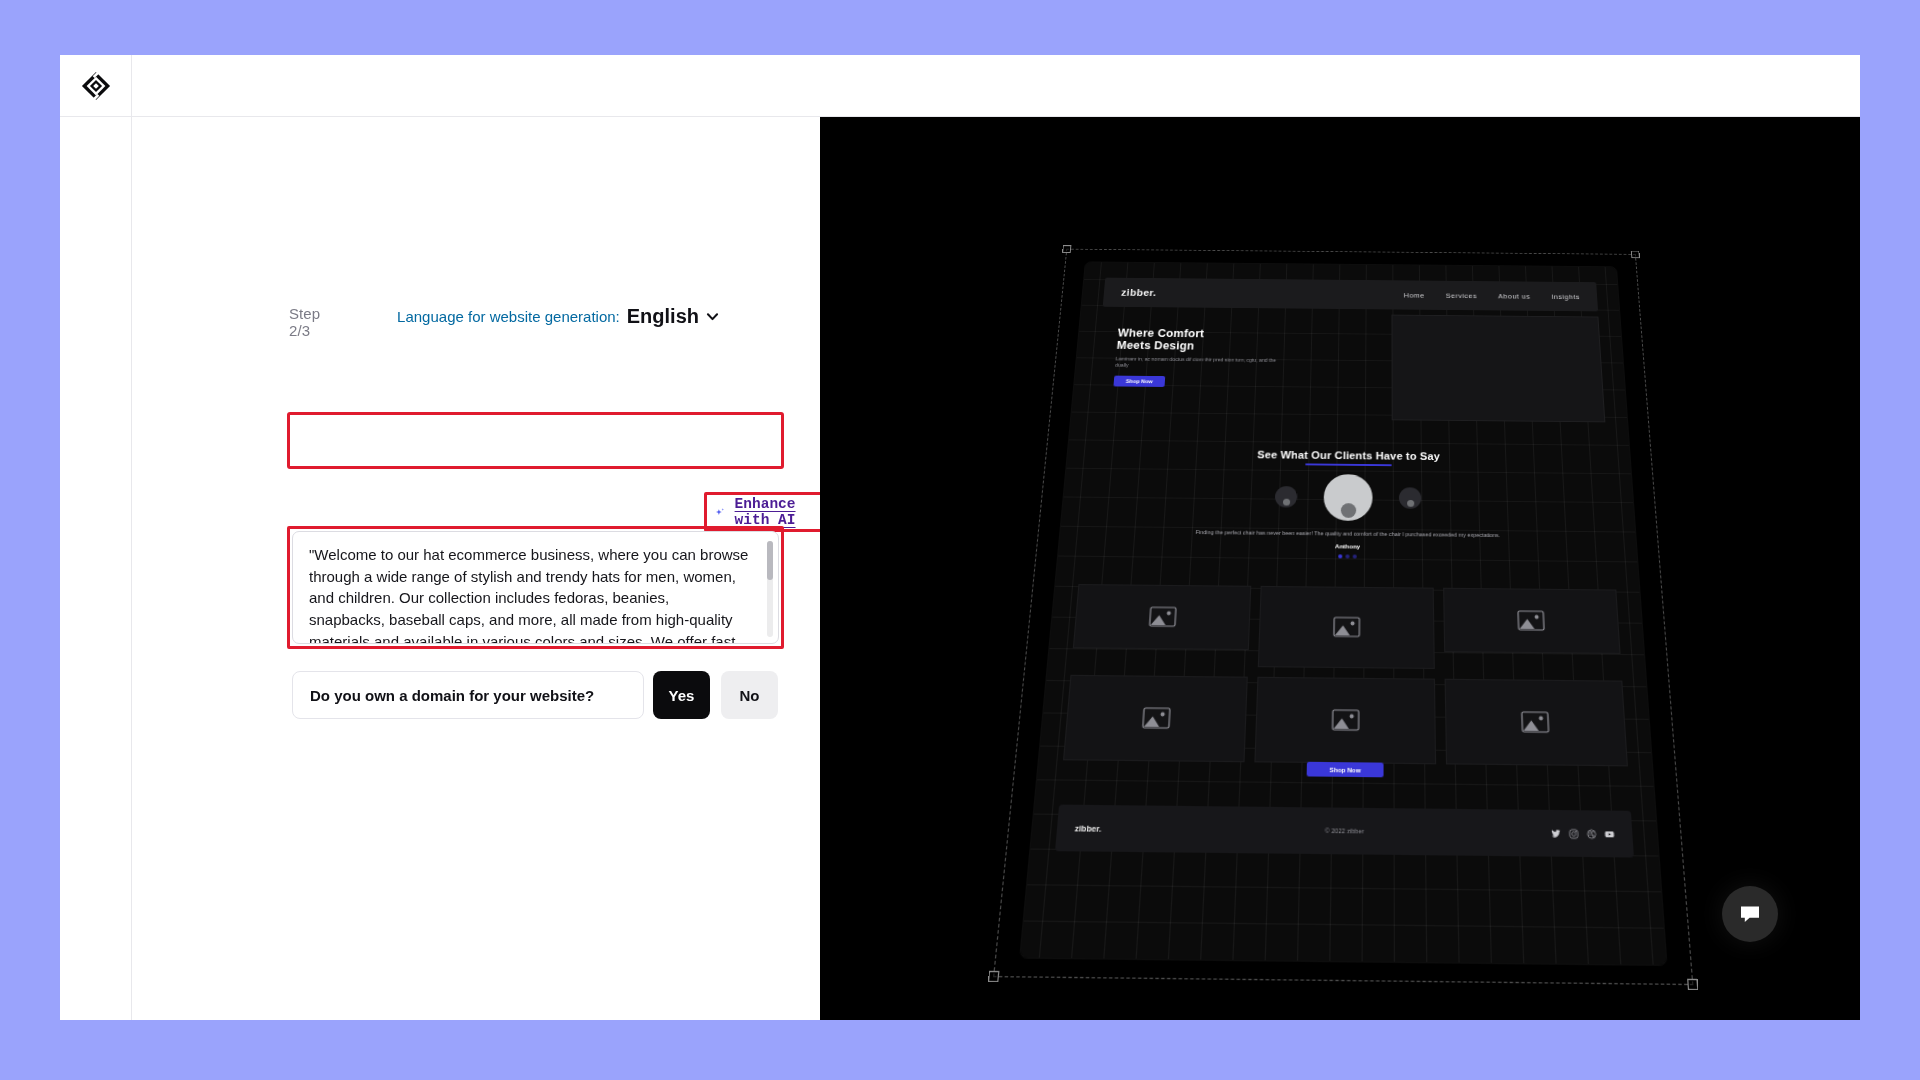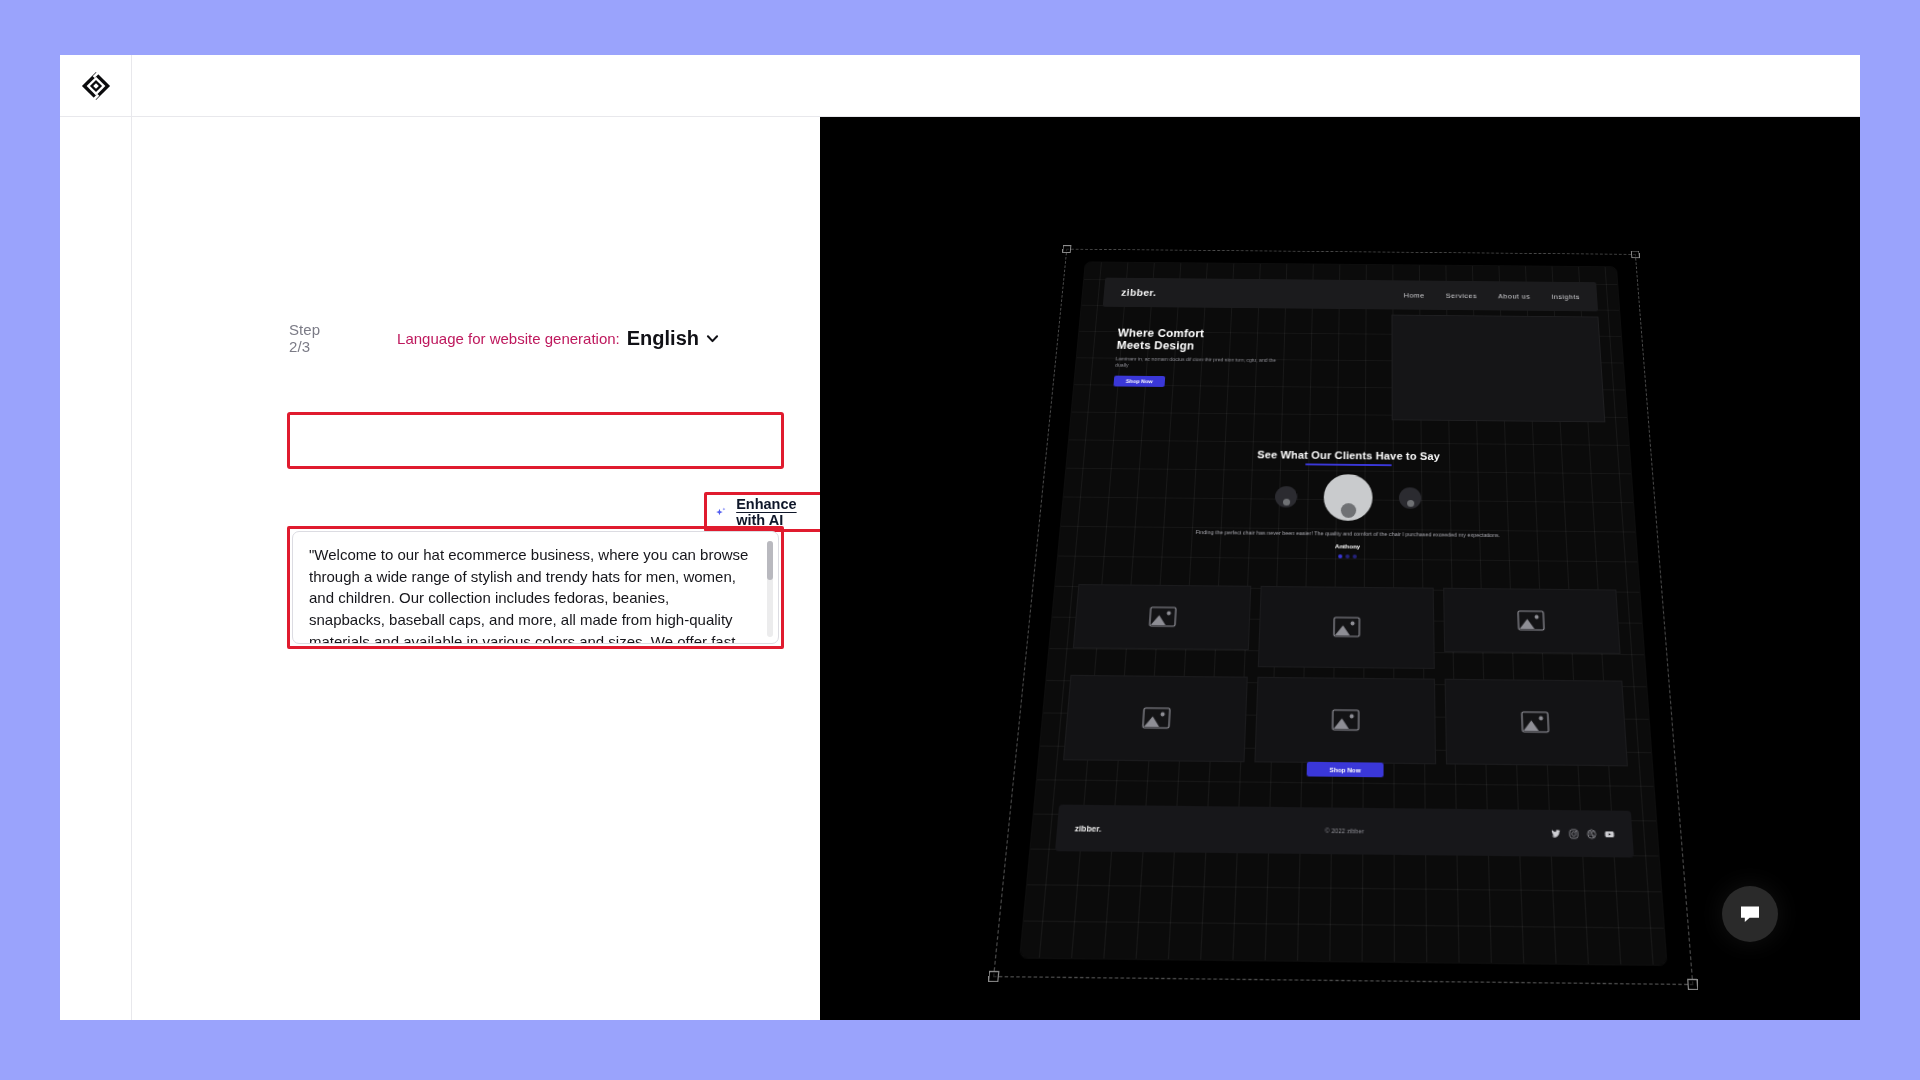--- a/index.html
+++ b/index.html
@@ -45,33 +45,33 @@
   
   .form-col {
     width: 688px; min-width: 688px;
     background: #fff;
     position: relative;
     padding: 60px 0 0 0;
   }
   .form-inner { position: relative; width: 100%; height: 100%; }
 
   .step-row {
-    position: absolute; left: 157px; top: 144px;
+    position: absolute; left: 157px; top: 128px;
     width: 430px;
-    display: flex; align-items: center;
+    display: flex; align-items: flex-start;
   }
   .step-label {
     font-size: 15px; color: #7b7b86; letter-spacing: .1px;
   }
   .lang-wrap {
     margin-left: 72px;
     display: flex; align-items: center; gap: 7px;
     white-space: nowrap;
   }
-  .lang-label { font-size: 15px; color: #be185d; }
+  .lang-label { font-size: 15px; color: #0369a1; }
   .lang-value { font-size: 20px; color: #111116; font-weight: 700; }
   .chev { width: 13px; height: 13px; display:block; }
 
   
   .hl { position: absolute; border: 3px solid #e01b2e; }
 
   .name-field {
     position: absolute; left: 160px; top: 240px;
     width: 487px; height: 47px;
     border: 1px solid #dcdce2; border-radius: 7px;
@@ -85,22 +85,22 @@
   
   .enhance {
     position: absolute; left: 579px; top: 320px;
     height: 30px;
     display: flex; align-items: center; gap: 9px;
     padding: 0 4px;
     cursor: pointer;
   }
   .spark { width: 17px; height: 17px; display: block; }
   .enhance-text {
-    font-size: 14.5px; font-weight: 700; color: #0f172a;
-    text-decoration: underline; text-underline-offset: 2.5px;
+    font-size: 14.5px; font-weight: 700; color: #4c1d95;
+    text-decoration: underline; text-underline-offset: 2.5px; font-family: Liberation Mono, monospace;
   }
   .hl-enhance { left: 572px; top: 315px; width: 168px; height: 40px; border-radius: 2px; }
 
   
   .desc-box {
     position: absolute; left: 160px; top: 354px;
     width: 487px; height: 113px;
     border: 1px solid #dcdce2; border-radius: 7px;
     background: #fff;
     overflow: hidden;
@@ -336,20 +336,25 @@
           </div>
 
           <div class="hl hl-desc"></div>
           <div class="desc-box">
             <div class="desc-text">"Welcome to our hat ecommerce business, where you can browse through a wide range of stylish and trendy hats for men, women, and children. Our collection includes fedoras, beanies, snapbacks, baseball caps, and more, all made from high-quality materials and available in various colors and sizes. We offer fast</div>
             <div class="desc-scroll">
               <div class="desc-thumb"></div>
             </div>
           </div>
 
+          <div class="domain-row">
+            <div class="domain-q">Do you own a domain for your website?</div>
+            <button class="yn-btn yn-yes">Yes</button>
+            <button class="yn-btn yn-no">No</button>
+          </div>
 
         </div>
       </div>
 
       <div class="preview">
         <div class="persp">
 
           <div class="dashed-frame"></div>
           <div class="corner" style="left:-26px;  top:-20px;"></div>
           <div class="corner" style="right:-26px; top:-20px;"></div>

